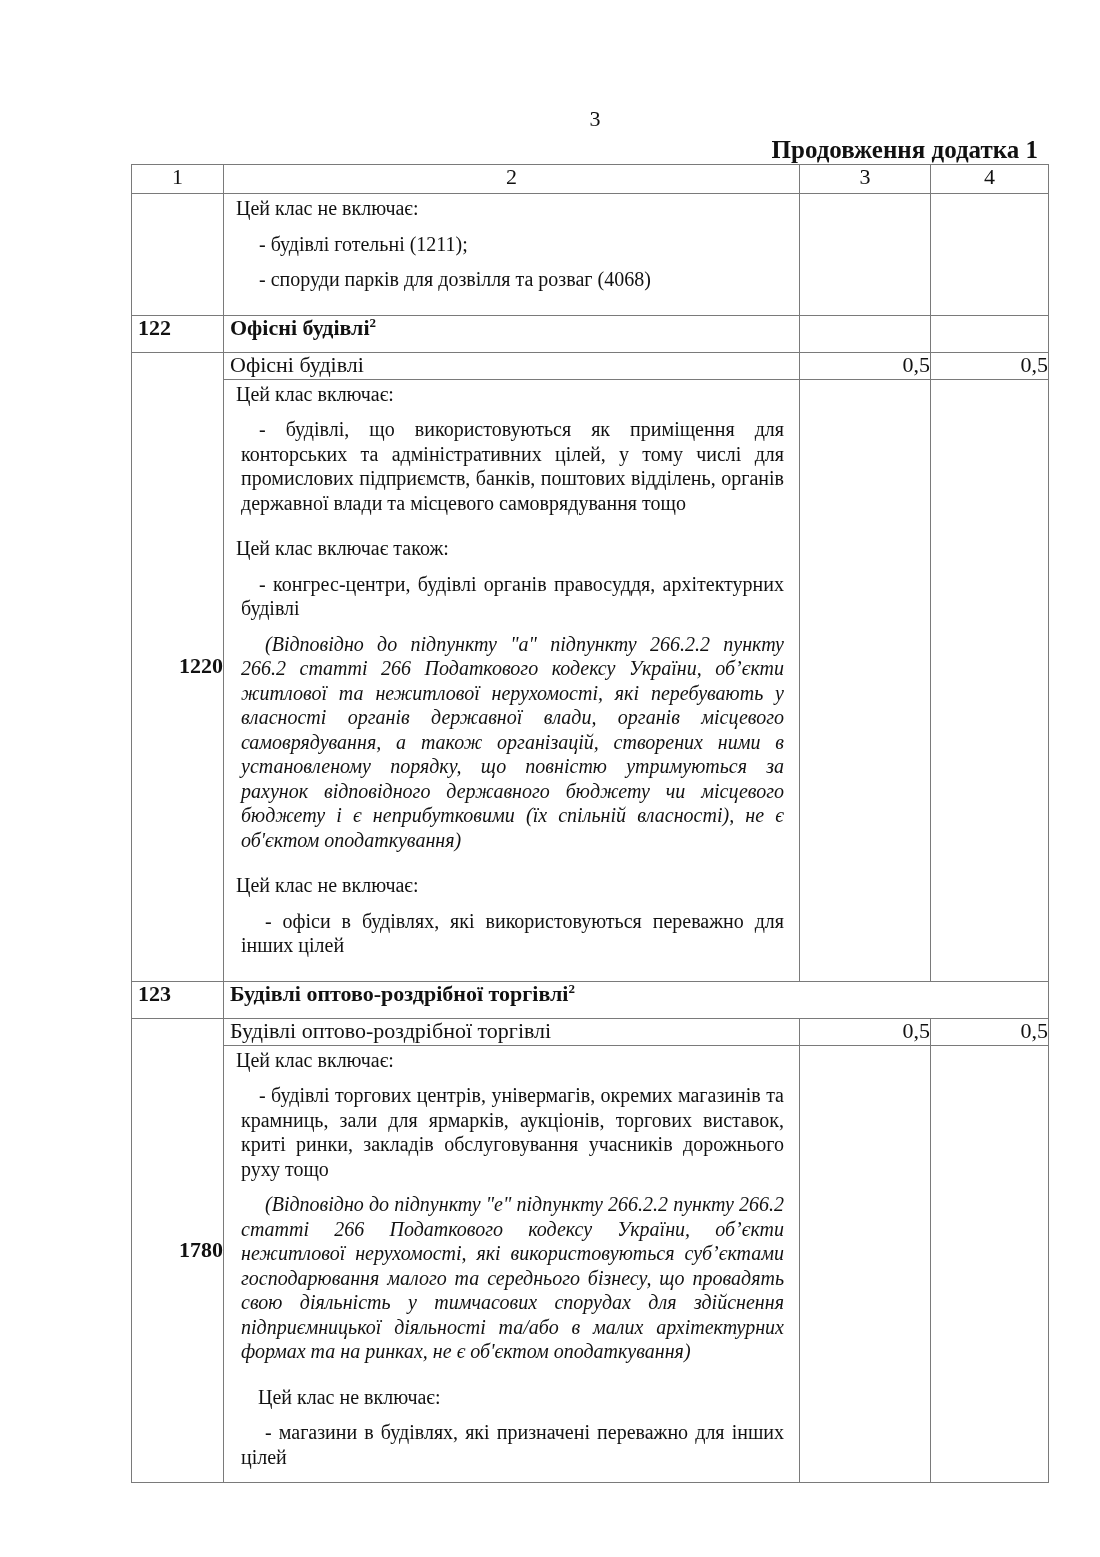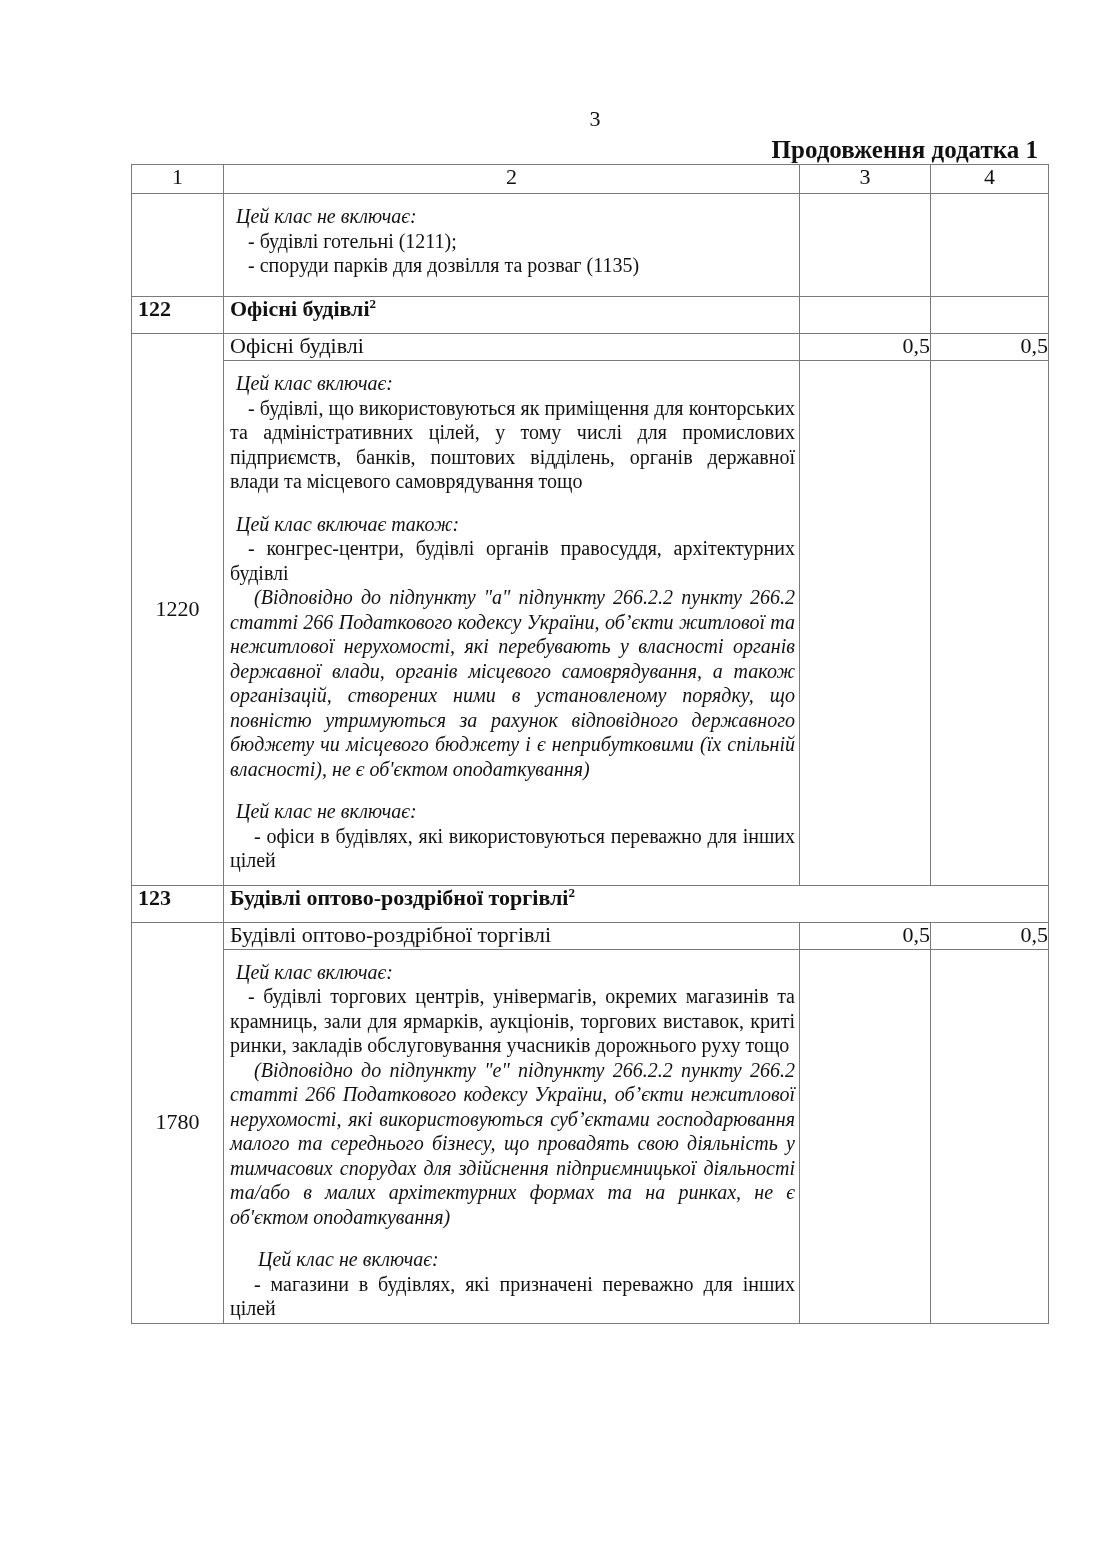--- a/index.html
+++ b/index.html
@@ -4,30 +4,30 @@
 <style>
   html, body { margin: 0; padding: 0; background: #ffffff; }
   body { width: 1100px; height: 1557px; position: relative; font-family: "Liberation Serif", serif; color: #111; }
   .page-num { position: absolute; top: 106px; left: 0; width: 1190px; text-align: center; font-size: 22px; }
   .continuation { position: absolute; top: 136px; right: 62px; font-size: 25px; font-weight: bold; }
   table.main { position: absolute; top: 164px; left: 131px; width: 917px; border-collapse: collapse; table-layout: fixed; font-size: 20px; line-height: 24.5px; }
   table.main td { border: 1.5px solid #7a7a7a; vertical-align: top; padding: 0; }
   col.c1 { width: 92px; } col.c2 { width: 576px; } col.c3 { width: 131px; } col.c4 { width: 118px; }
   .hdr td { text-align: center; height: 28px; vertical-align: middle; font-size: 22px; }
   .code { font-size: 22px; padding-left: 6px !important; }
-  .code-mid { vertical-align: middle !important; text-align: center; font-size: 22px; }
+  .code-mid { vertical-align: middle !important; text-align: right; font-size: 22px; font-weight: bold; }
   .bold { font-weight: bold; font-size: 22px; }
   .sec td { height: 36px; vertical-align: middle; margin-top: 6px; }
   .sec .title { padding-left: 6px; }
   .sub td { height: 26px; vertical-align: middle; }
   .sub .name { padding-left: 6px; font-size: 22px; }
   .sub .val { text-align: right; font-size: 22px; }
   .desc { padding: 2px 4px 12px 6px !important; }
-  .p { text-align: justify; text-align-last: left; margin: 0; }
-  .lbl { margin: 8px 0 0 6px; font-style: italic; }
+  .p { text-align: justify; text-align-last: left; margin: 11px; }
+  .lbl { margin: 0 0 0 6px; }
   .ind { text-indent: 18px; }
   .ind2 { text-indent: 24px; }
   .it { font-style: italic; }
   .gap { height: 10px; }
   sup { font-size: 13px; line-height: 0; }
 </style>
 </head>
 <body>
 
 <div class="page-num">3</div>
@@ -46,21 +46,21 @@
     <td>2</td>
     <td>3</td>
     <td>4</td>
   </tr>
 
   <tr>
     <td></td>
     <td class="desc" style="height:88px">
       <p class="lbl">Цей клас не включає:</p>
       <p class="p ind">- будівлі готельні (1211);</p>
-      <p class="p ind">- споруди парків для дозвілля та розваг (1135)</p>
+      <p class="p ind">- споруди парків для дозвілля та розваг (4068)</p>
     </td>
     <td></td>
     <td></td>
   </tr>
 
   <tr class="sec">
     <td class="code bold">122</td>
     <td class="title bold"><span>Офісні будівлі</span><sup>2</sup></td>
     <td></td>
     <td></td>

